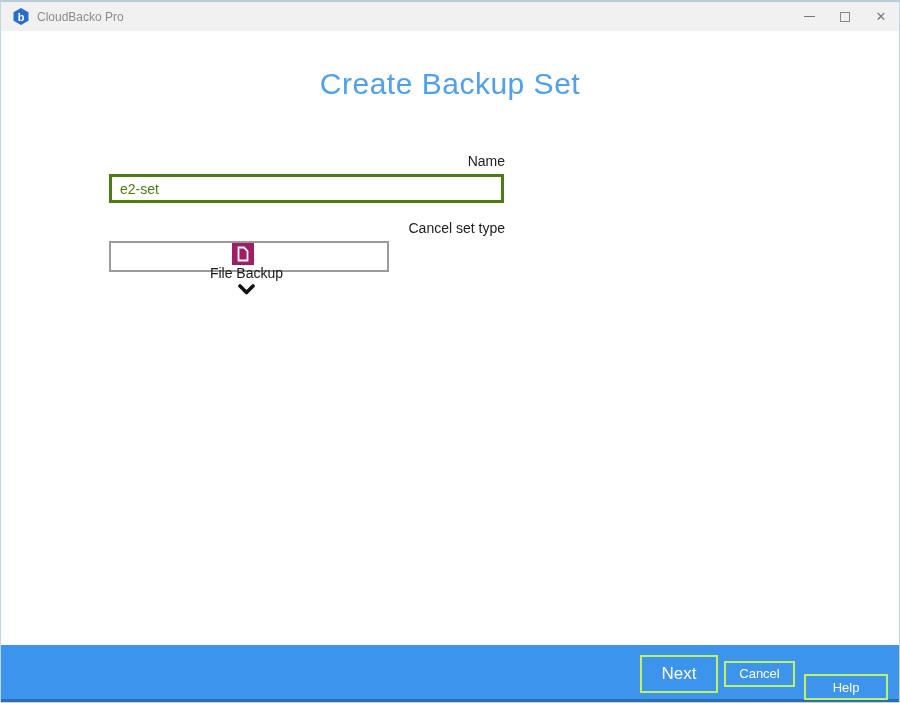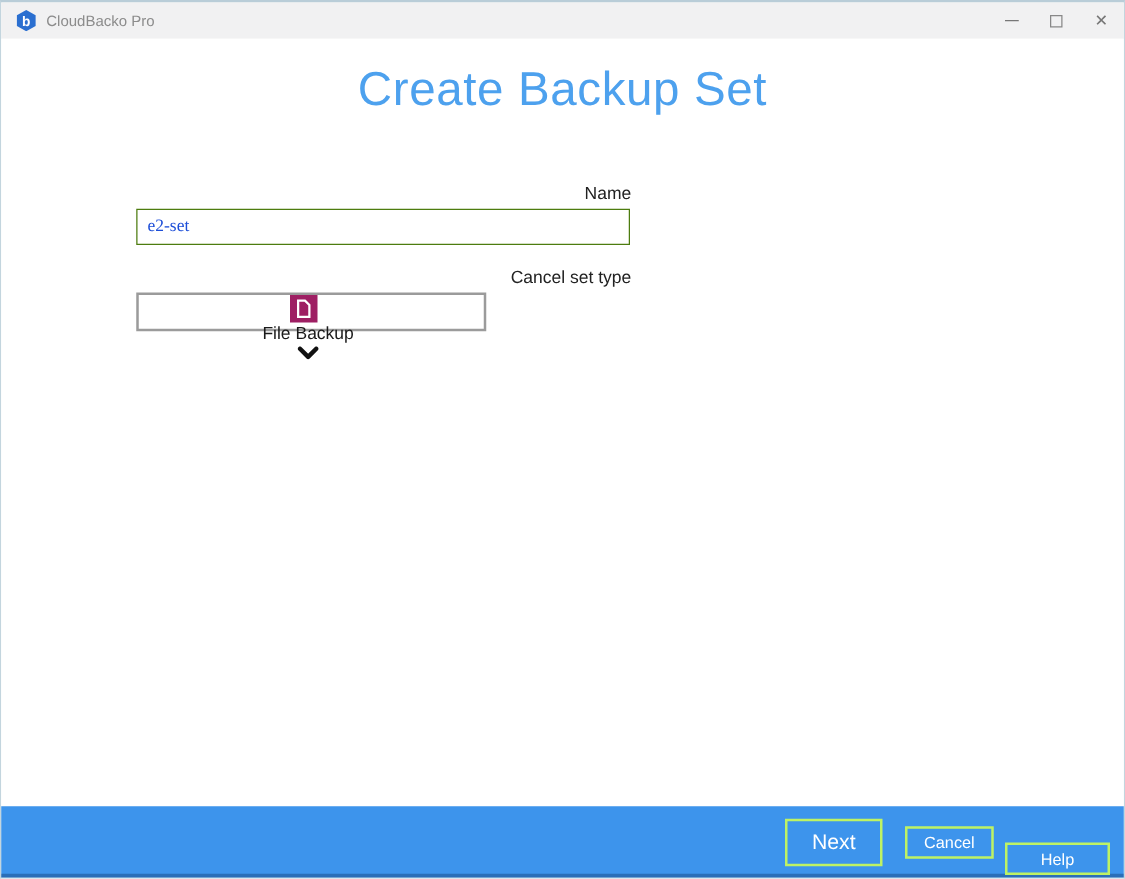--- a/index.html
+++ b/index.html
@@ -42,39 +42,39 @@
     display:flex;align-items:center;justify-content:center;
     color:#777;font-size:13px;cursor:default;
   }
   .minimize-bar{display:inline-block;width:11px;border-top:1px solid #777;}
   .maximize-box{display:inline-block;width:10px;height:10px;border:1px solid #888;}
   
   .content{
     flex:1 1 auto;background:#fff;overflow:hidden;
   }
   .page-title{
-    margin-top:20px;
+    margin-top:36px;
     text-align:center;
-    font-size:38px;
+    font-size:30px;
     font-weight:300;
     letter-spacing:0.5px;
     color:var(--heading-blue);
   }
   .form{
     margin:52px 0 0 108px;
     width:396px;
   }
   .field-label{
     font-size:14px;color:#222;margin-bottom:5px;display:block;text-align:right;
   }
   .text-input{
     width:395px;height:29px;
-    border:1px solid #4d7c0f;
-    font-family:Liberation Serif, serif;
-    font-size:14px;color:#1d4ed8;
+    border:3px solid #4d7c0f;
+    font-family:Liberation Sans, sans-serif;
+    font-size:14px;color:#4d7c0f;
     padding:0 8px;
     outline:none;
     margin-bottom:17px;
     background:#fff;
   }
   .dropdown{
     width:280px;height:31px;
     border:2px solid #9b9b9b;
     background:#fff;
     display:flex;align-items:center;
@@ -108,21 +108,20 @@
   }
   .btn-next{
     width:78px;height:38px;
     font-size:17px;
     margin-right:6px;
   }
   .btn-cancel{
     width:71px;height:26px;
     font-size:13px;
     margin-right:9px;
-    margin-left:12px;
   }
   .btn-help{
     width:84px;height:26px;
     font-size:13px;
     margin-top:27px;
   }
 </style>
 </head>
 <body>
 

